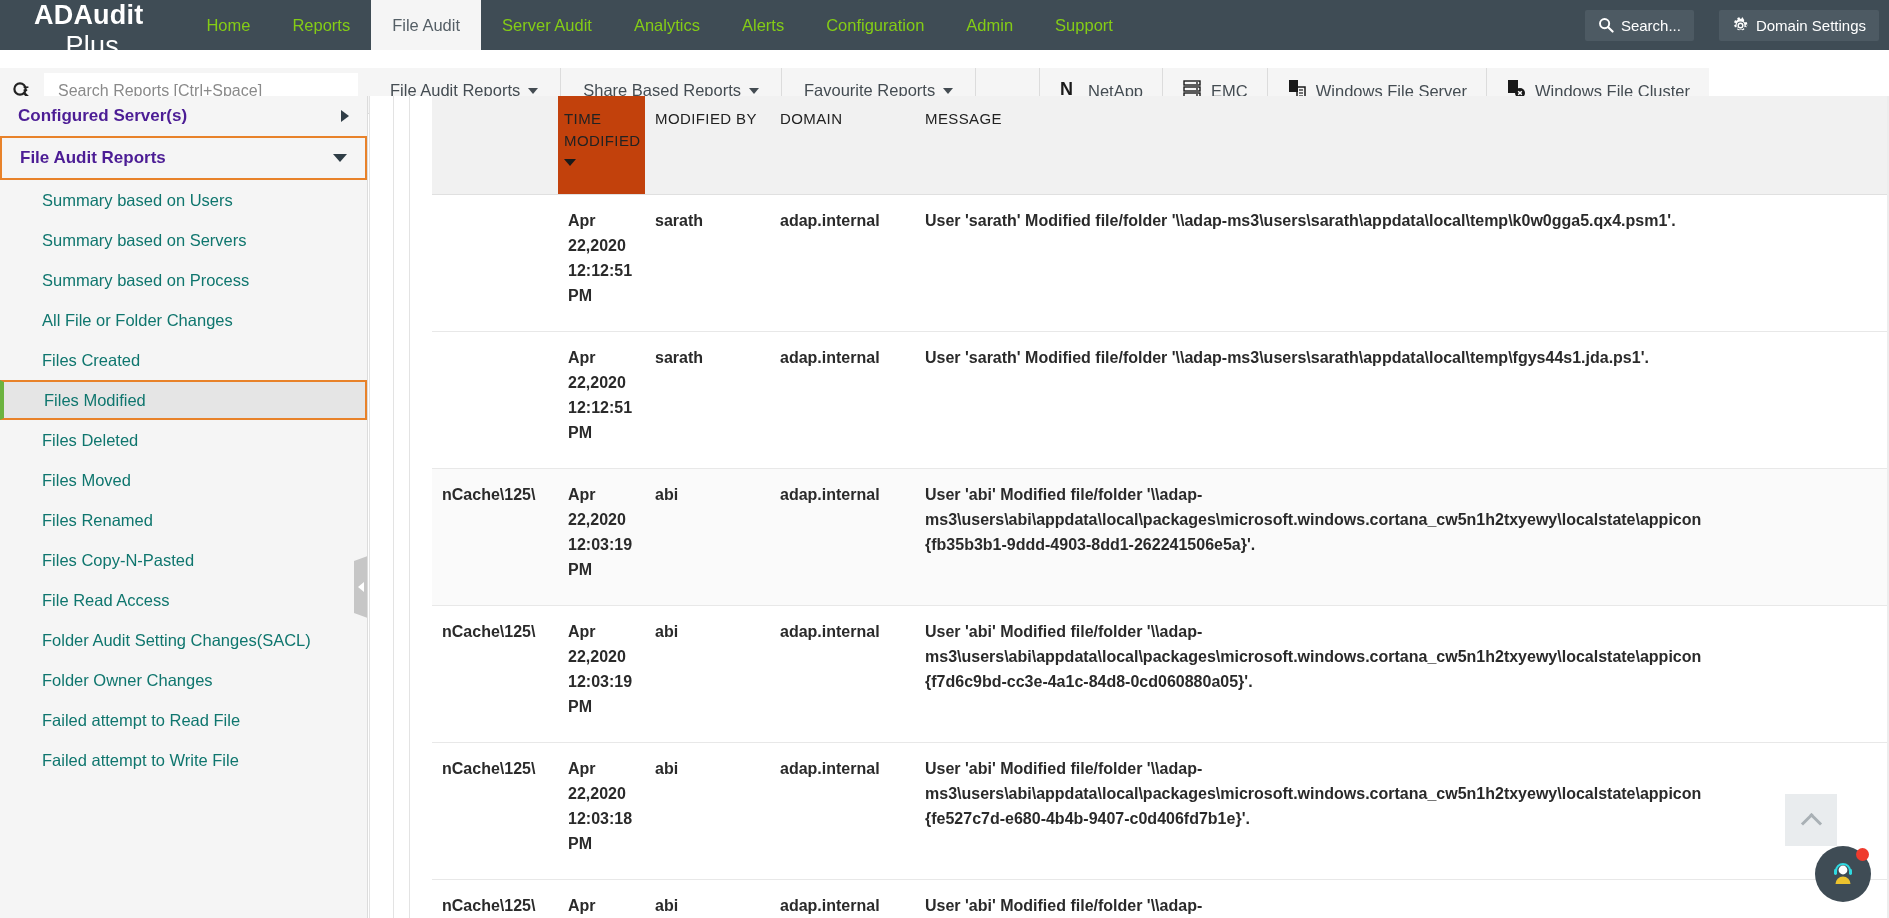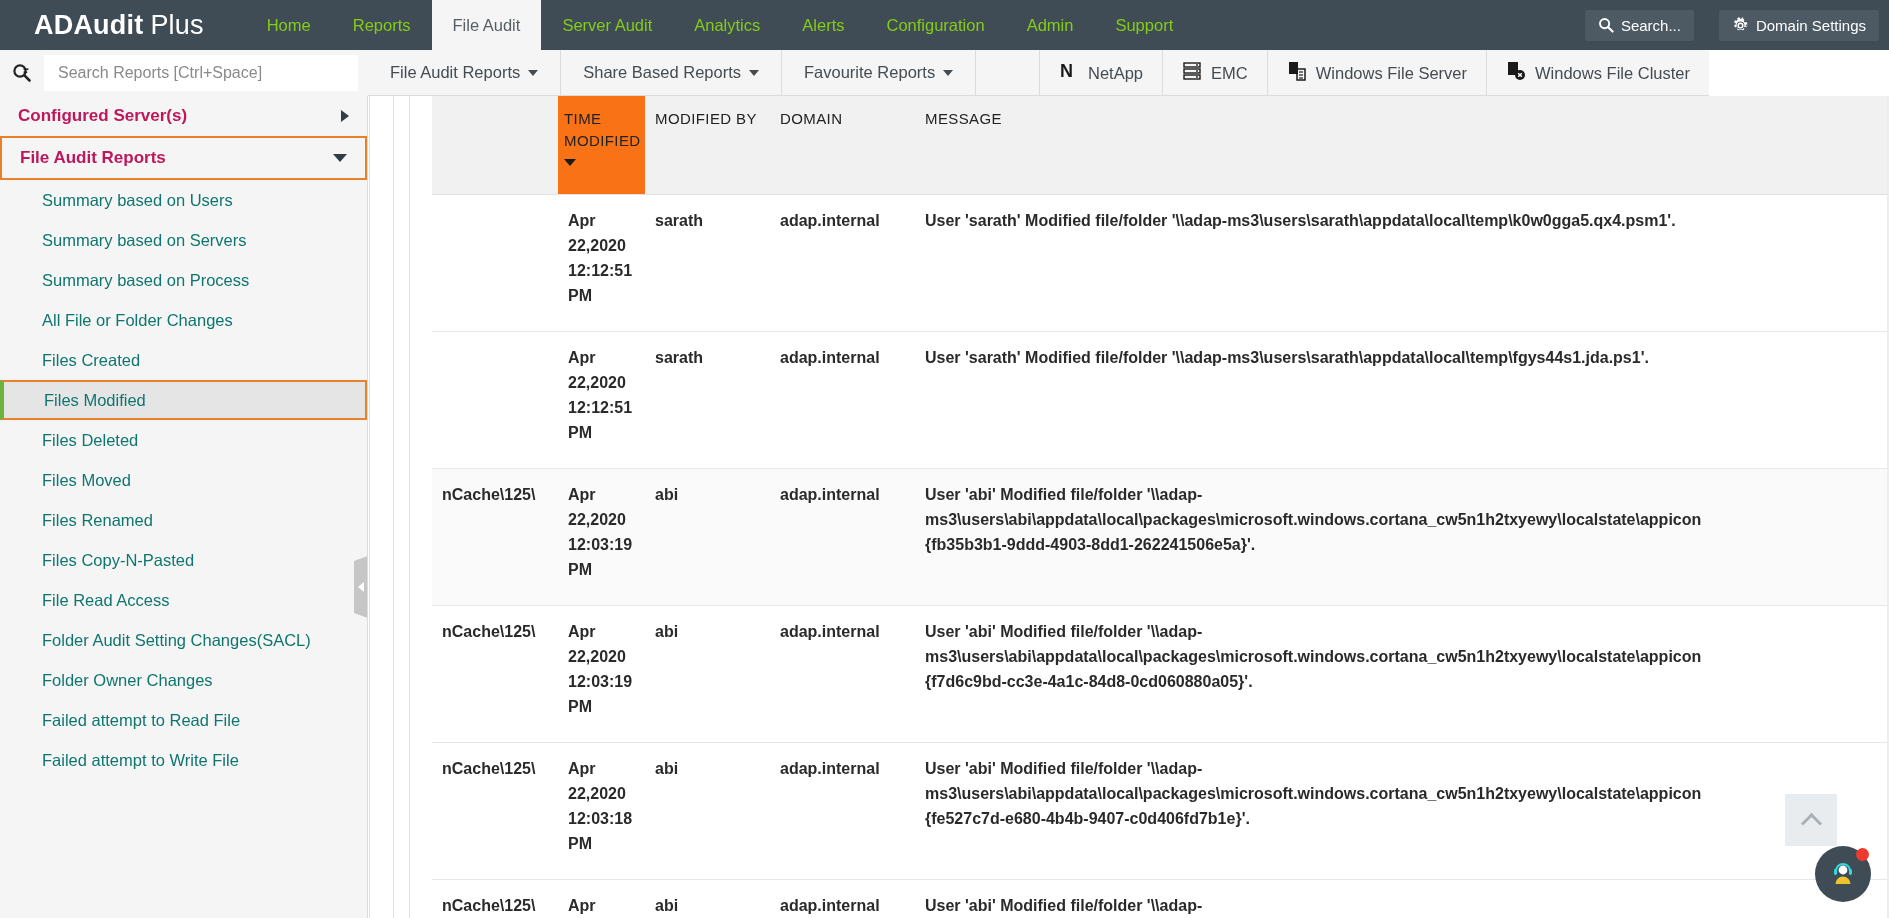--- a/index.html
+++ b/index.html
@@ -18,20 +18,21 @@
     background: #3f4c55;
     display: flex; align-items: stretch;
   }
   .brand {
     display: flex; align-items: center;
     padding: 0 20px 0 34px;
     color: #ffffff;
     font-size: 27px;
     letter-spacing: .2px;
     white-space: nowrap;
+    flex-direction: column;
   }
   .brand .b-bold { font-weight: bold; }
   .brand .b-light { font-weight: normal; margin-left: 7px; text-align: right; }
 
   .nav-items { display: flex; align-items: stretch; margin-left: 22px; }
   .nav-item {
     display: flex; align-items: center;
     padding: 0 21px;
     color: #84cc16;
     font-size: 16.5px;
@@ -55,21 +56,21 @@
     font-size: 15px;
     padding: 7px 13px;
     border-radius: 2px;
     white-space: nowrap;
     cursor: pointer;
   }
   .nav-btn svg { display: block; }
 
   
   .subbar {
-    position: absolute; top: 50px; left: 0;
+    position: absolute; top: 68px; left: 0;
     width: 1709px; height: 46px;
     background: #f5f5f5;
     border-bottom: 1px solid #dcdcdc;
     display: flex; align-items: stretch;
   }
   .search-zone {
     width: 368px; height: 46px;
     display: flex; align-items: center;
     background: #f5f5f5;
     flex: none;
@@ -134,21 +135,21 @@
     width: 368px; height: 822px;
     background: #f5f5f5;
     border-right: 1px solid #dcdcdc;
     overflow: hidden;
   }
   .side-row {
     height: 40px;
     display: flex; align-items: center;
     padding: 0 18px 0 18px;
     font-size: 17px;
-    color: #be185d;
+    color: #4c1d95;
     font-weight: bold;
     cursor: pointer;
     justify-content: space-between;
   }
   .side-row.selected-group {
     border: 2px solid #e8822a;
     height: 44px;
     background: #f5f5f5;
   }
   .caret-right {
@@ -217,21 +218,21 @@
   }
   .th {
     font-size: 15px;
     color: #222;
     padding: 12px 10px 0 10px;
     letter-spacing: .4px;
     line-height: 1.45;
     cursor: pointer;
     user-select: none;
   }
-  .th.sorted { background: #f97316; padding-left: 6px; }
+  .th.sorted { background: #c2410c; padding-left: 6px; }
   .th .sortcaret {
     width: 0; height: 0;
     border-left: 6px solid transparent;
     border-right: 6px solid transparent;
     border-top: 7px solid #1a1a1a;
     margin-top: 7px;
   }
   .c-path   { width: 126px; }
   .c-time   { width: 87px; }
   .c-by     { width: 125px; }

